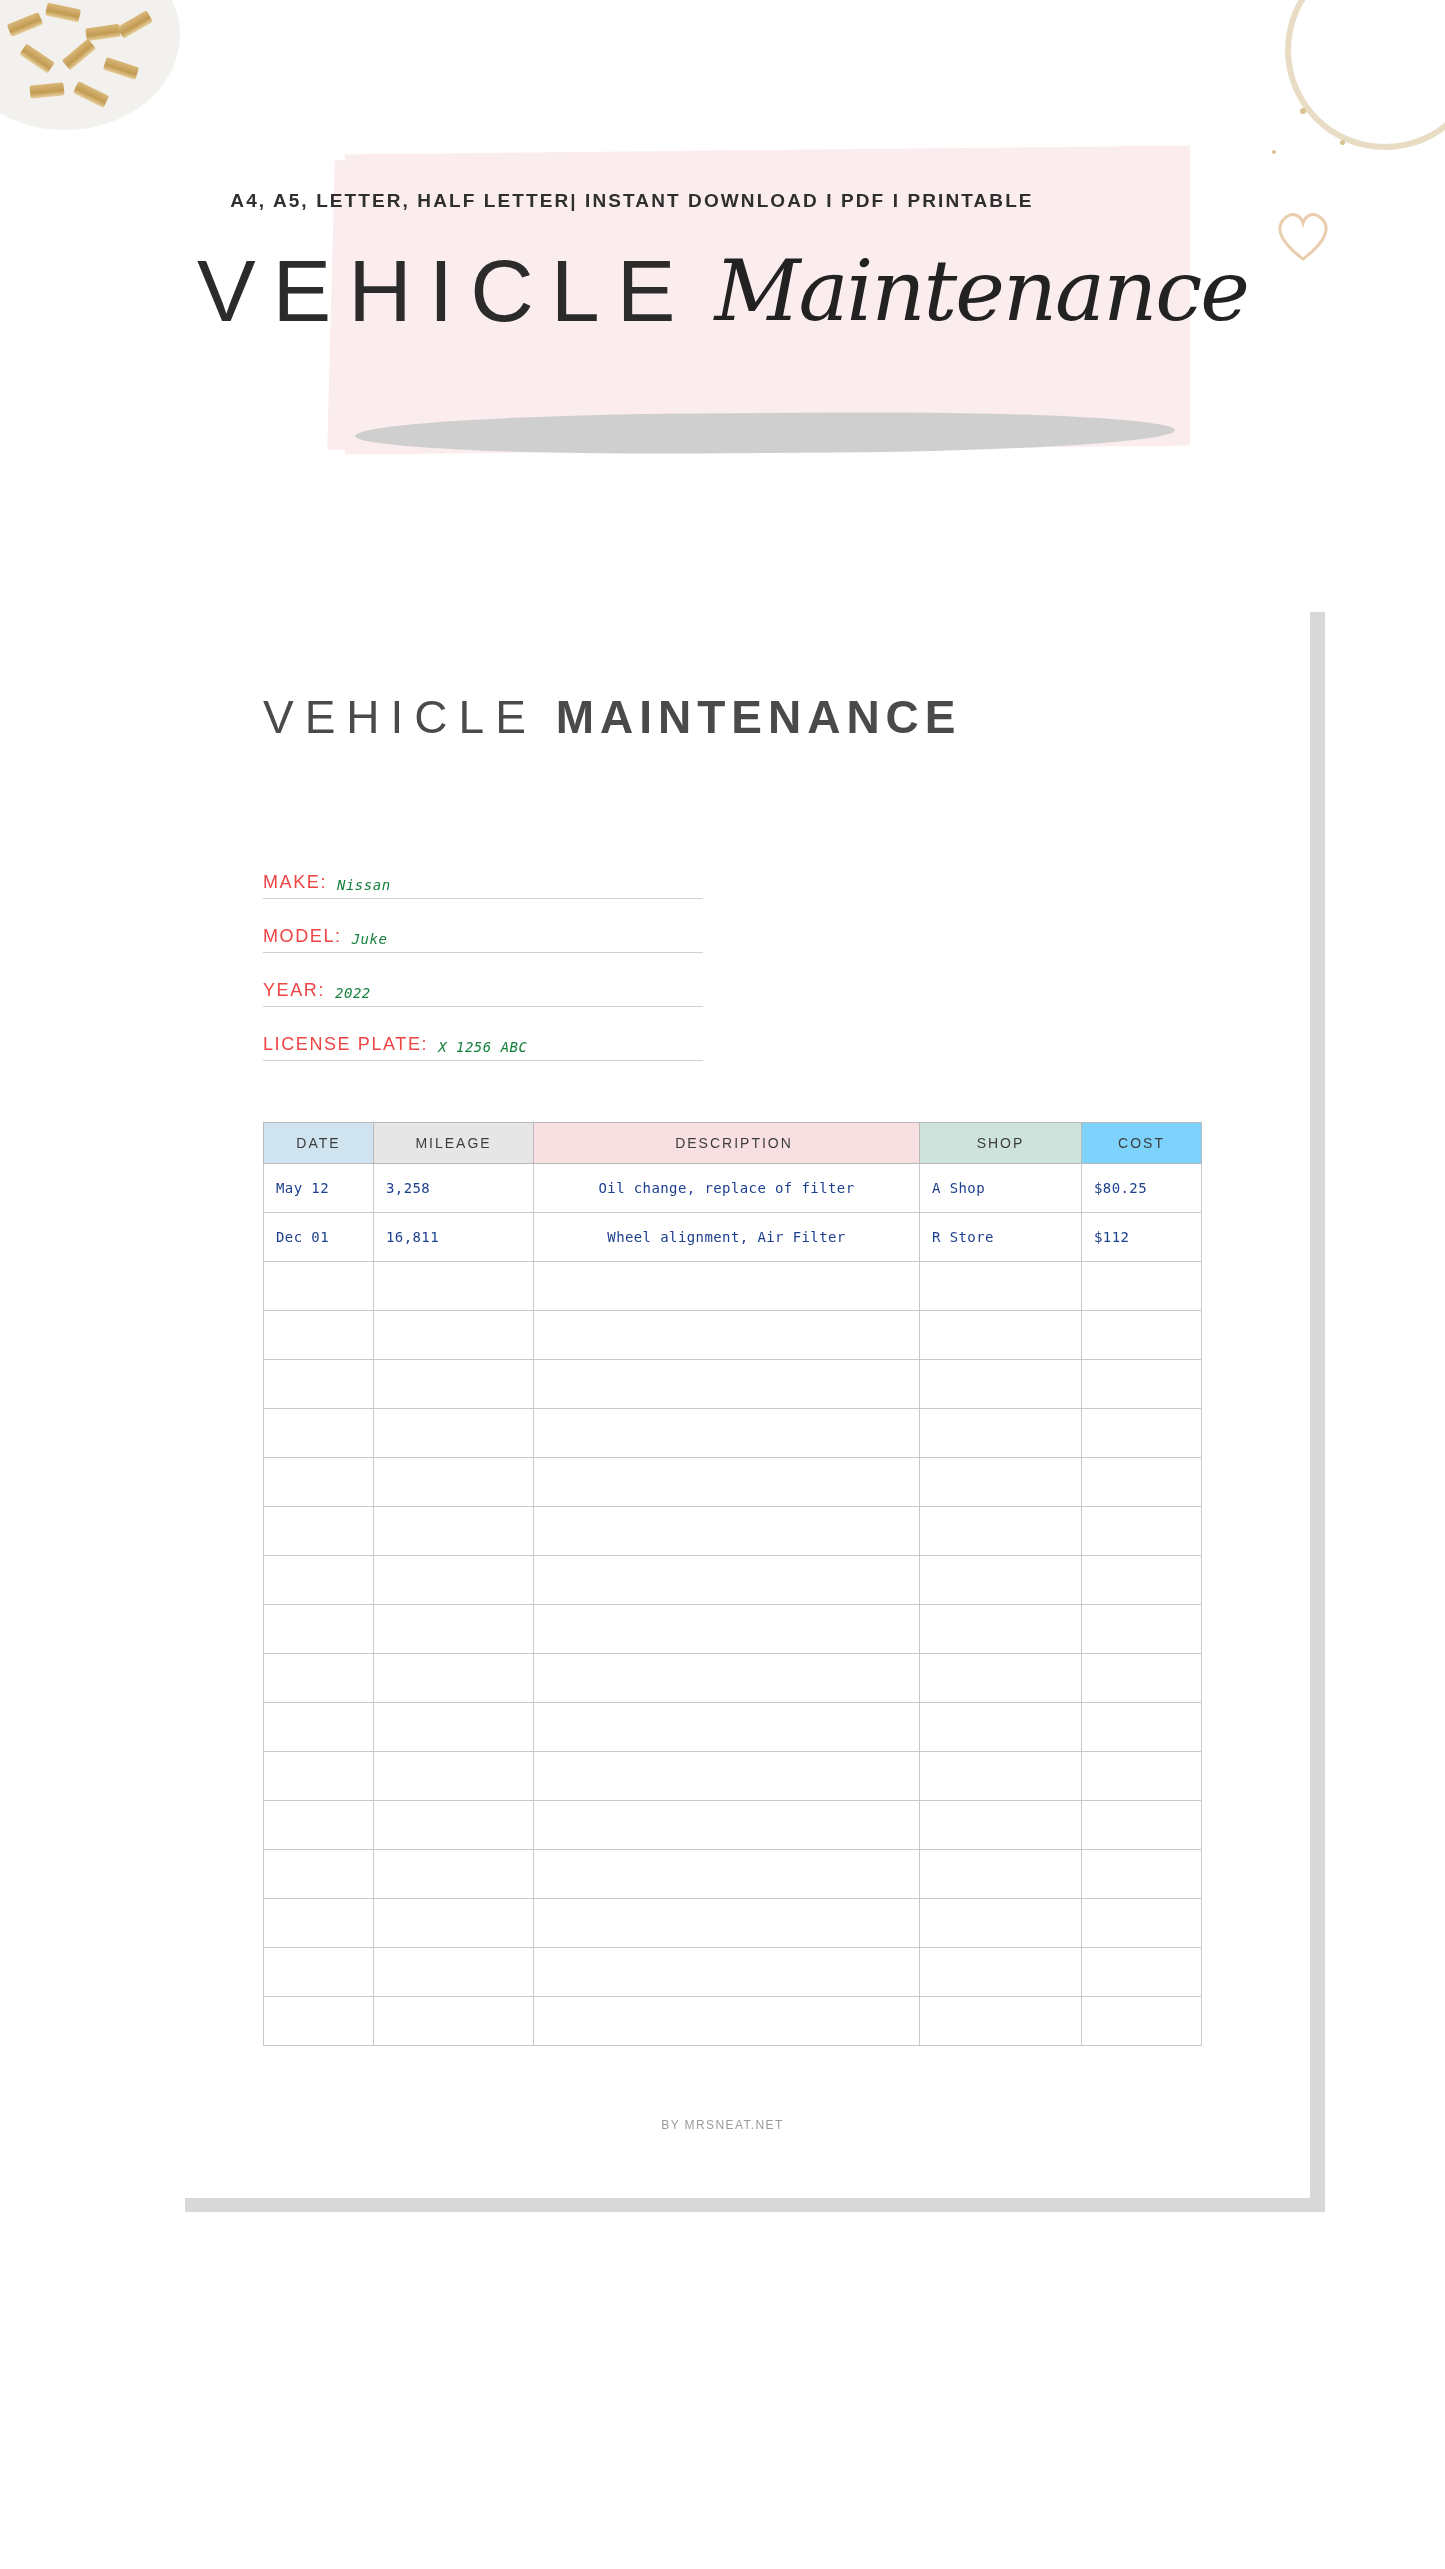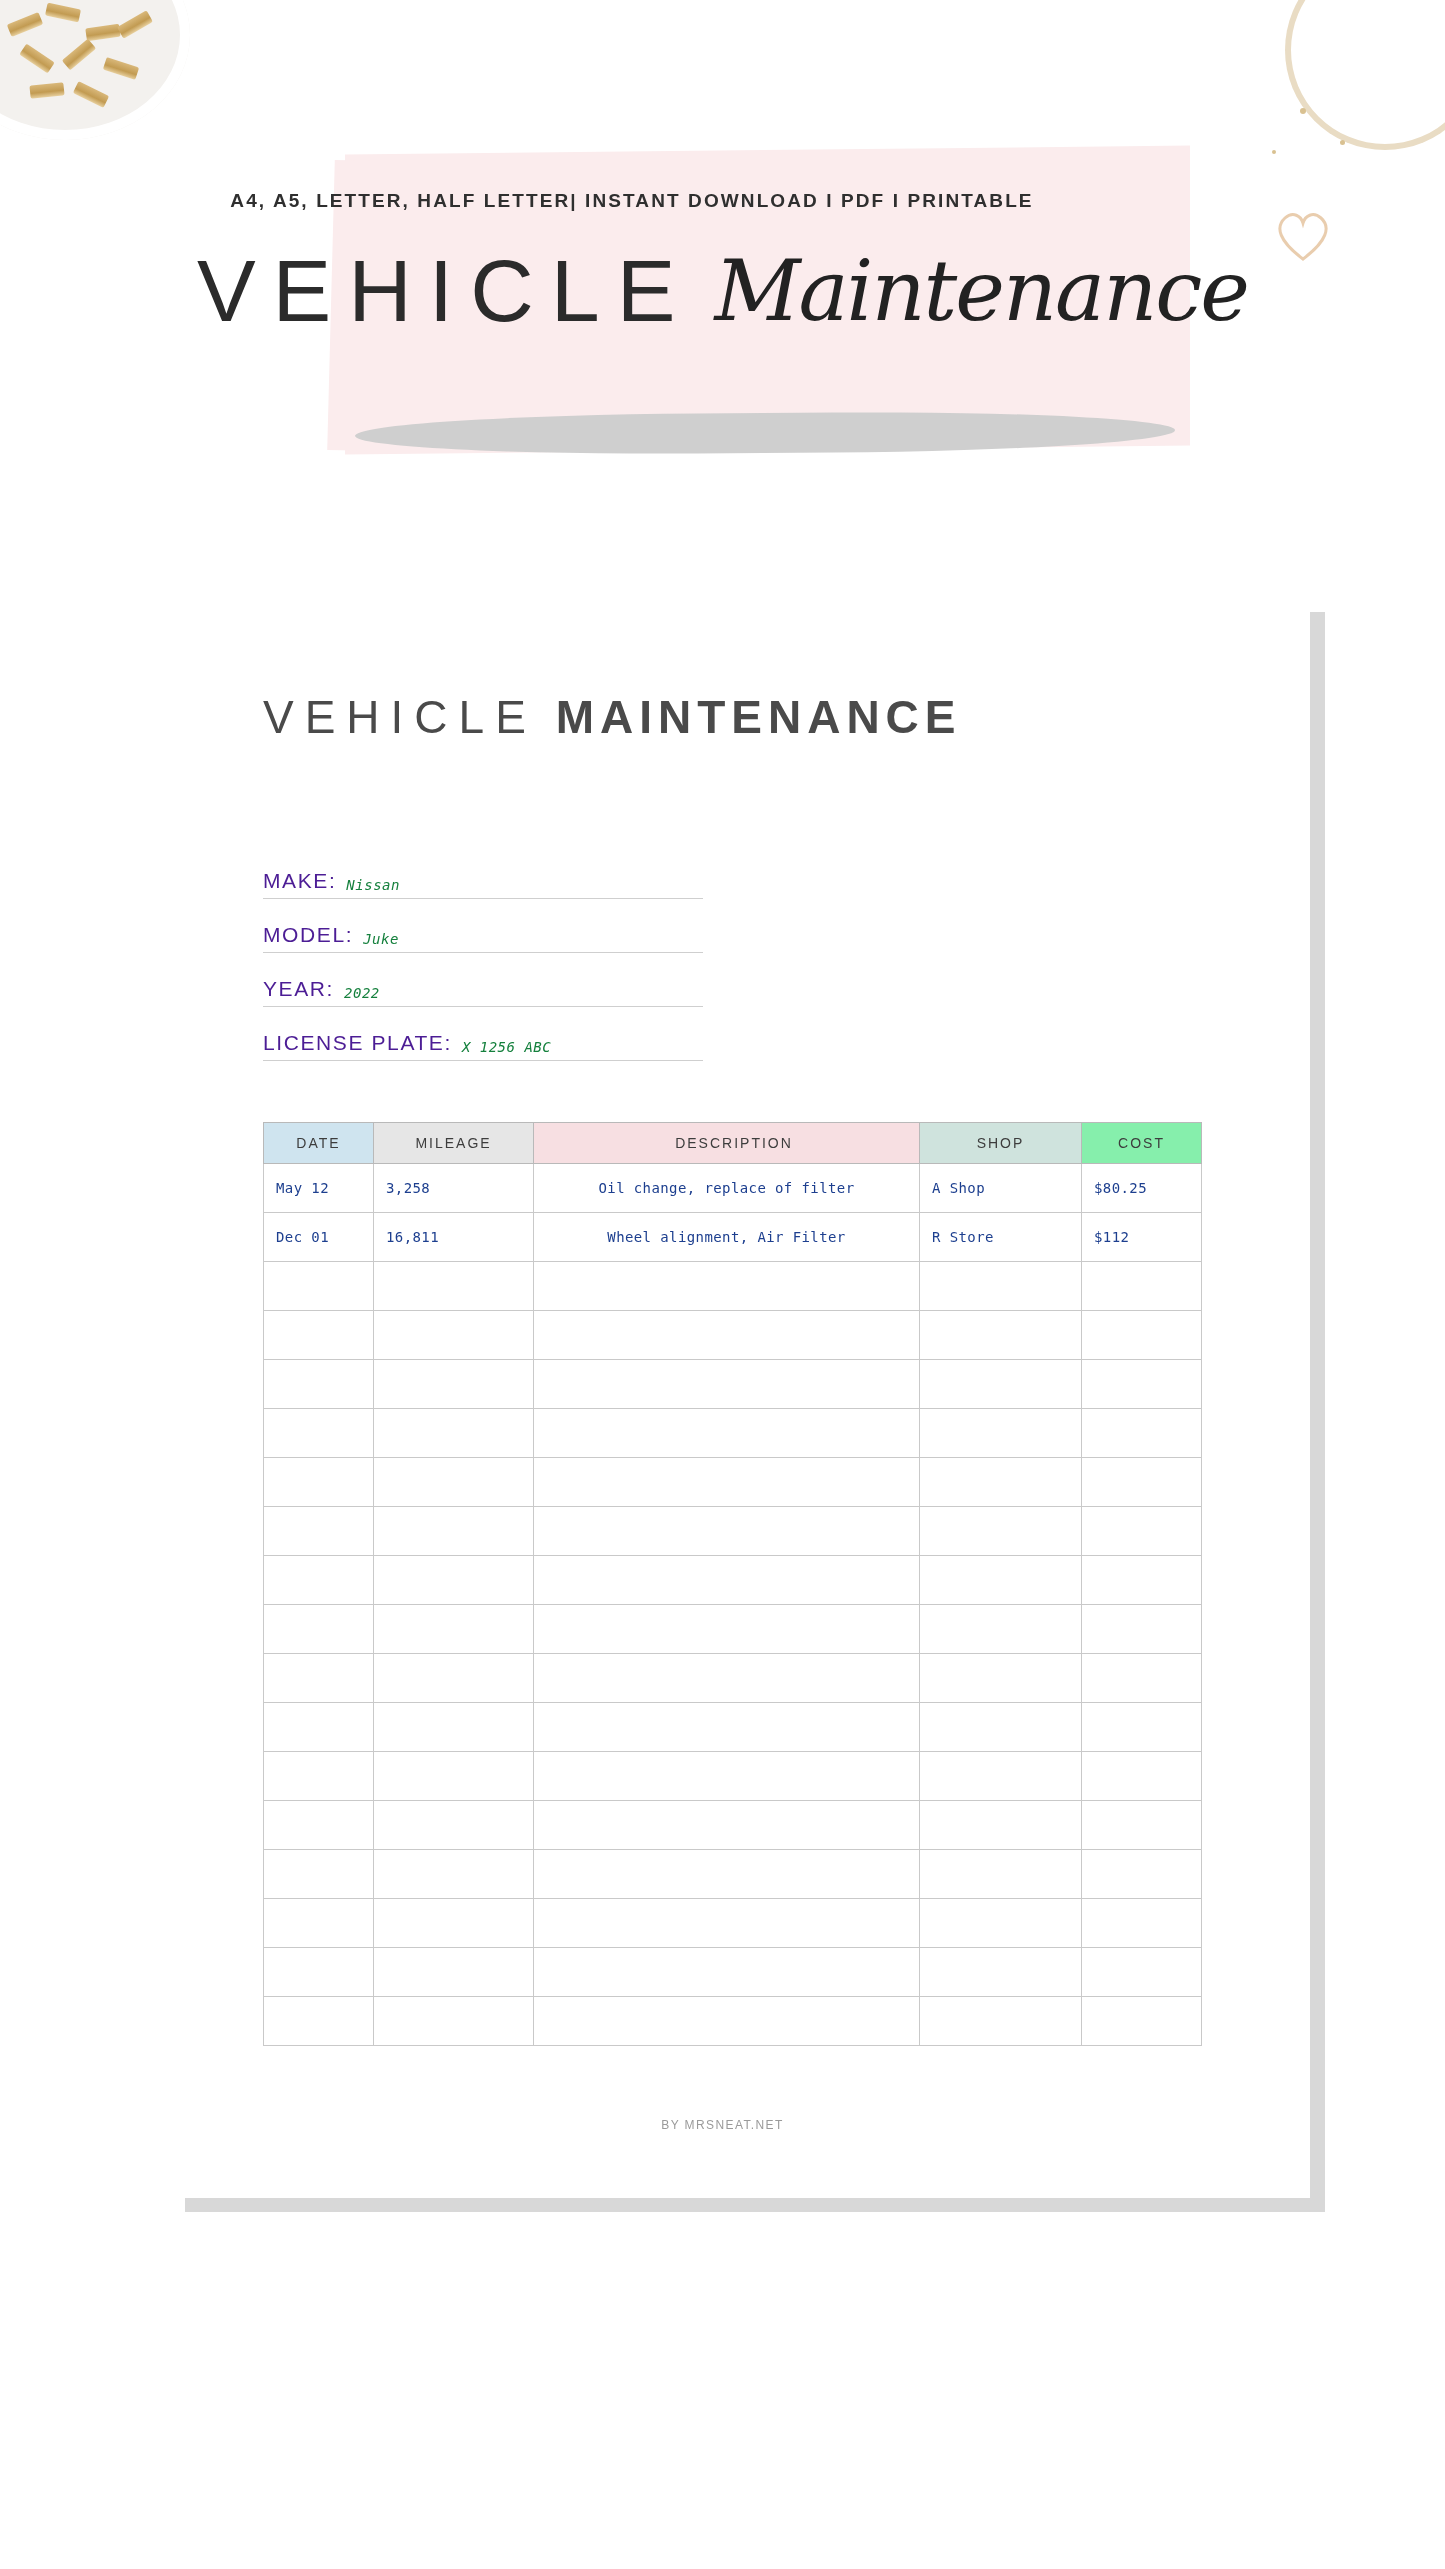--- a/index.html
+++ b/index.html
@@ -194,23 +194,23 @@
   .field-col { width: 440px; }
   .field {
     border-bottom: 1px solid #cfcfcf;
     height: 54px;
     display: flex;
     align-items: flex-end;
     padding-bottom: 5px;
     box-sizing: border-box;
   }
   .field-label {
-    font-size: 21px;
+    font-size: 18px;
     letter-spacing: 1.6px;
-    color: #4c1d95;
+    color: #ef4444;
     white-space: nowrap;
   }
   .field-value {
     font-family: "DejaVu Sans Mono", monospace;
     font-size: 14px;
     color: #15803d;
     margin-left: 10px;
     letter-spacing: 0.5px;
     white-space: nowrap;
     font-style: italic;
@@ -339,21 +339,21 @@
         <col class="col-desc">
         <col class="col-shop">
         <col class="col-cost">
     </colgroup>
     <thead>
       <tr>
         <th style="background: rgb(207, 228, 239);">DATE</th>
         <th style="background: rgb(230, 230, 230);">MILEAGE</th>
         <th style="background: rgb(247, 223, 226); padding-left: 16px;">DESCRIPTION</th>
         <th style="background: rgb(207, 227, 221);">SHOP</th>
-        <th style="background: #86efac; margin-top: 48px;">COST</th>
+        <th style="background: #7dd3fc; margin-top: 48px;">COST</th>
       </tr>
     </thead>
     <tbody>
         <tr>
           <td>May 12</td>
           <td>3,258</td>
           <td class="c-desc">Oil change, replace of filter</td>
           <td>A Shop</td>
           <td>$80.25</td>
         </tr>

